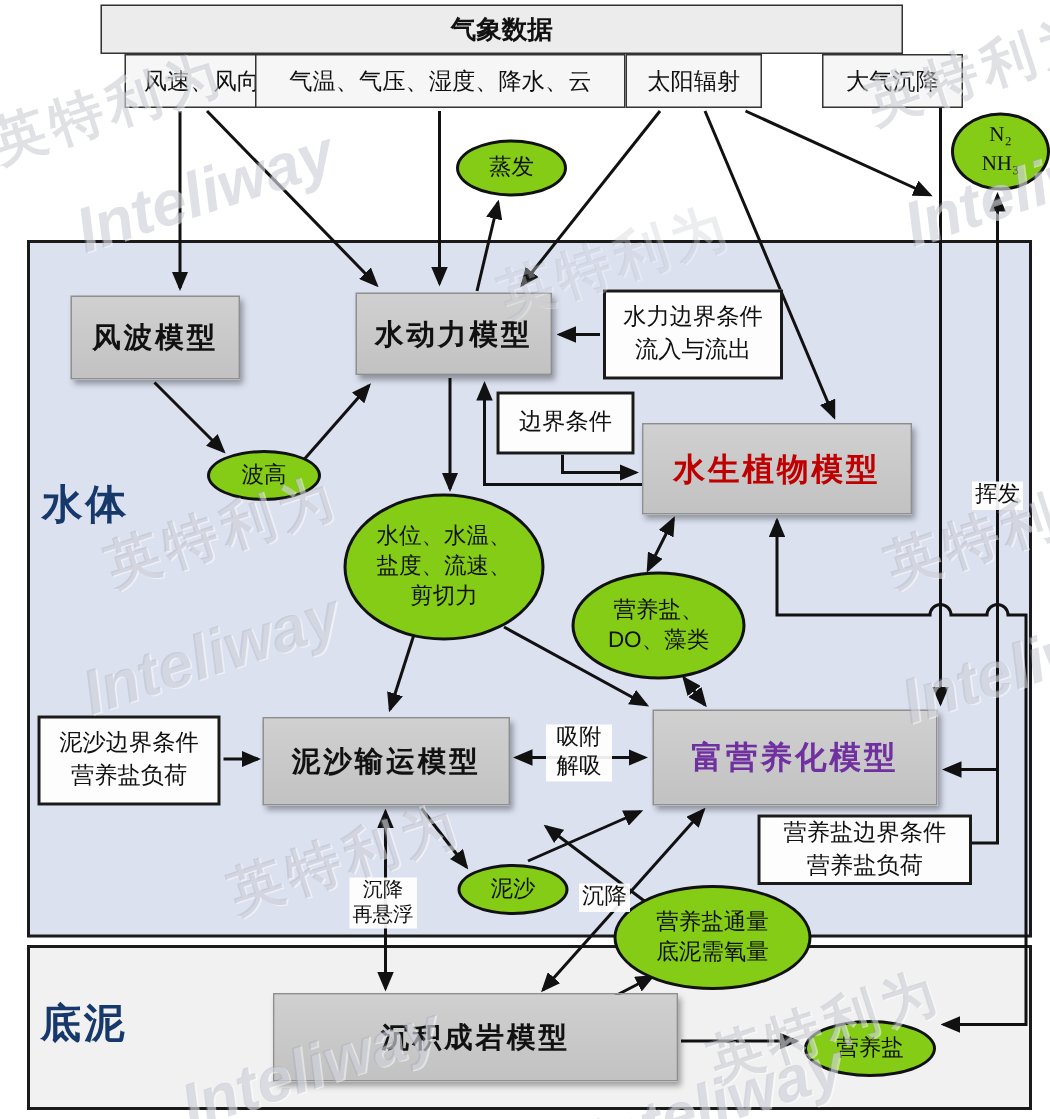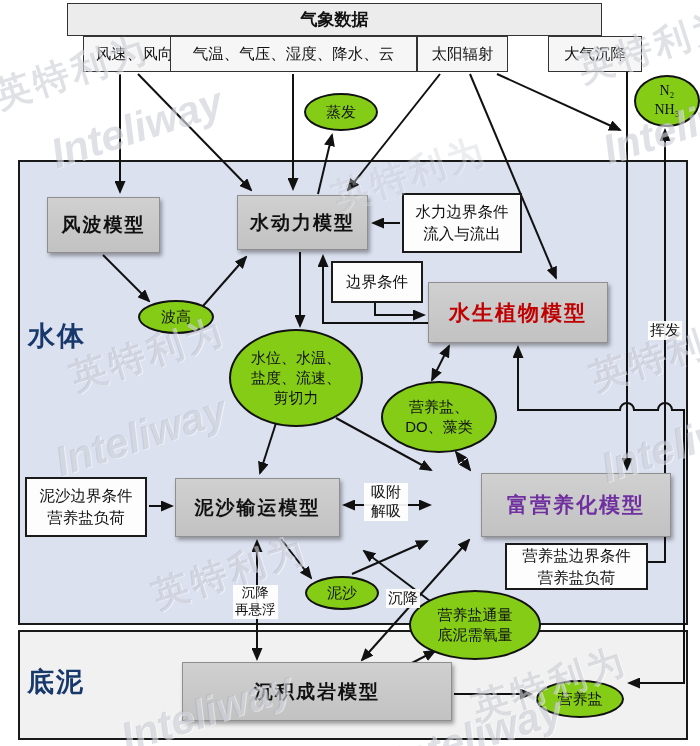--- a/index.html
+++ b/index.html
@@ -93,21 +93,21 @@
   <div class="abs met-cell" style="left:417px;width:91px;">太阳辐射</div>
   <div class="abs met-cell" style="left:508px;width:94px;margin-left:40px;">大气沉降</div>
 
   <div class="abs region-label" style="left:28px;top:318px;">水体</div>
   <div class="abs region-label" style="left:27px;top:664px;">底泥</div>
 
   <div class="abs model" style="left:47px;top:197px;width:113px;height:56px;">风波模型</div>
   <div class="abs model" style="left:237px;top:195px;width:131px;height:55px;">水动力模型</div>
   <div class="abs model" style="left:428px;top:282px;width:180px;height:61px;color:#c00000;font-size:21px;">水生植物模型</div>
   <div class="abs model" style="left:175px;top:478px;width:165px;height:59px;">泥沙输运模型</div>
-  <div class="abs model" style="left:435px;top:473px;width:190px;height:64px;color:#7030a0;font-size:21px;margin-left:46px;">富营养化模型</div>
+  <div class="abs model" style="left:435px;top:473px;width:190px;height:64px;color:#7030a0;font-size:21px;">富营养化模型</div>
   <div class="abs model" style="left:182px;top:662px;width:270px;height:59px;">沉积成岩模型</div>
 
   <div class="abs io" style="left:402px;top:193px;width:120px;height:60px;">
     <span>水力边界条件</span>
     <span>流入与流出</span>
   </div>
   <div class="abs io" style="left:331px;top:261px;width:92px;height:42px;">边界条件</div>
   <div class="abs io" style="left:25px;top:477px;width:122px;height:60px;">
     <span>泥沙边界条件</span>
     <span>营养盐负荷</span>

